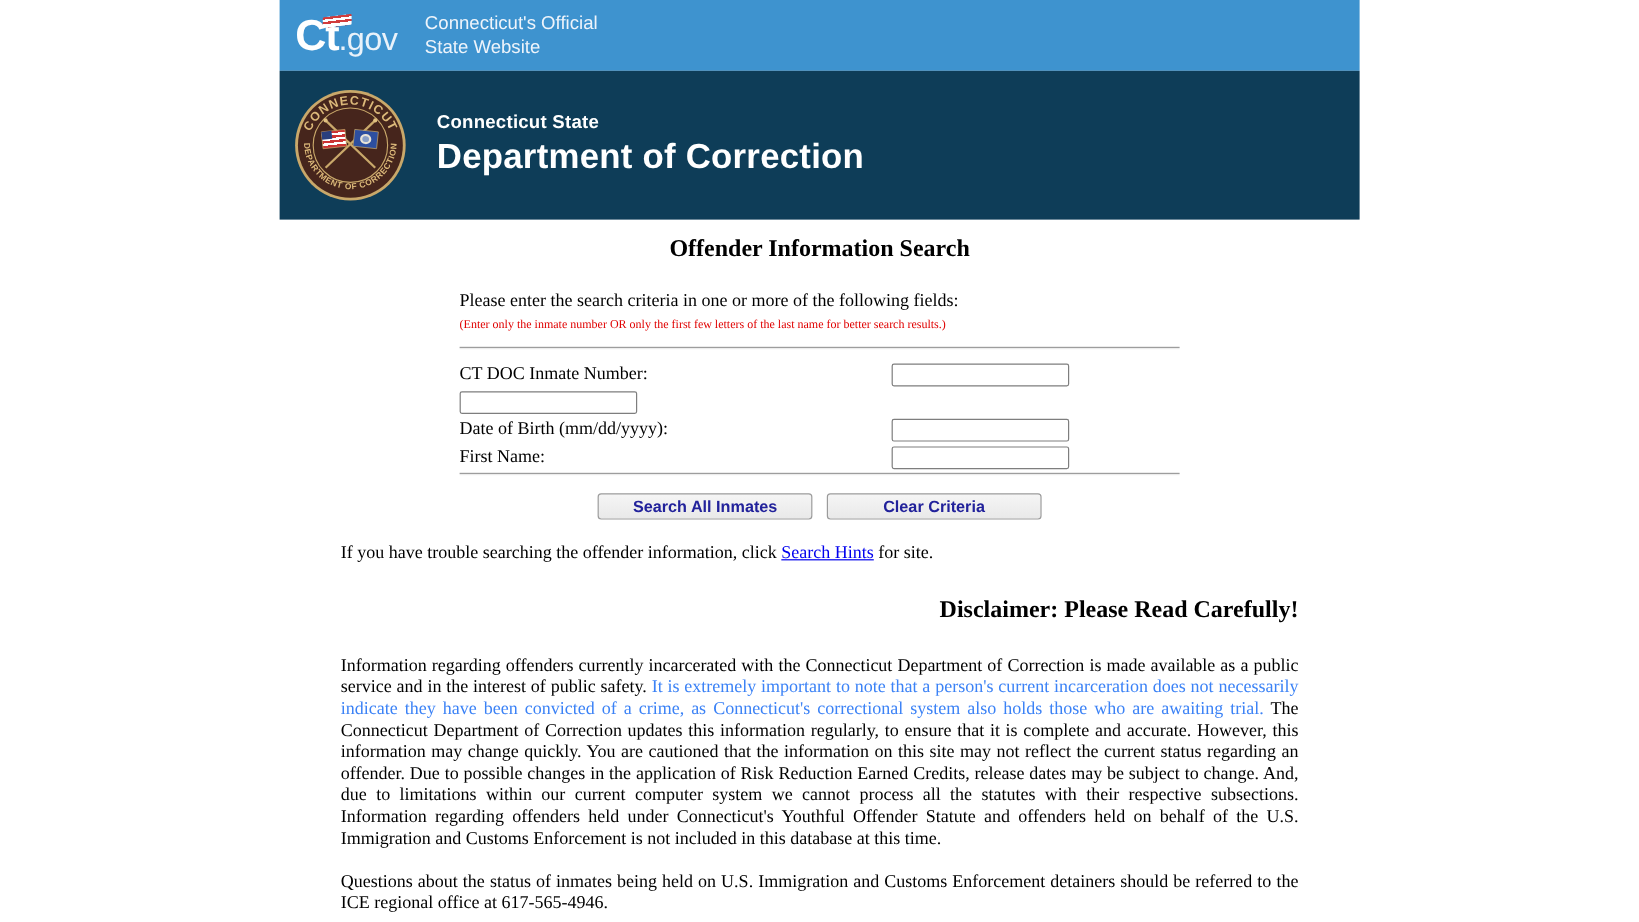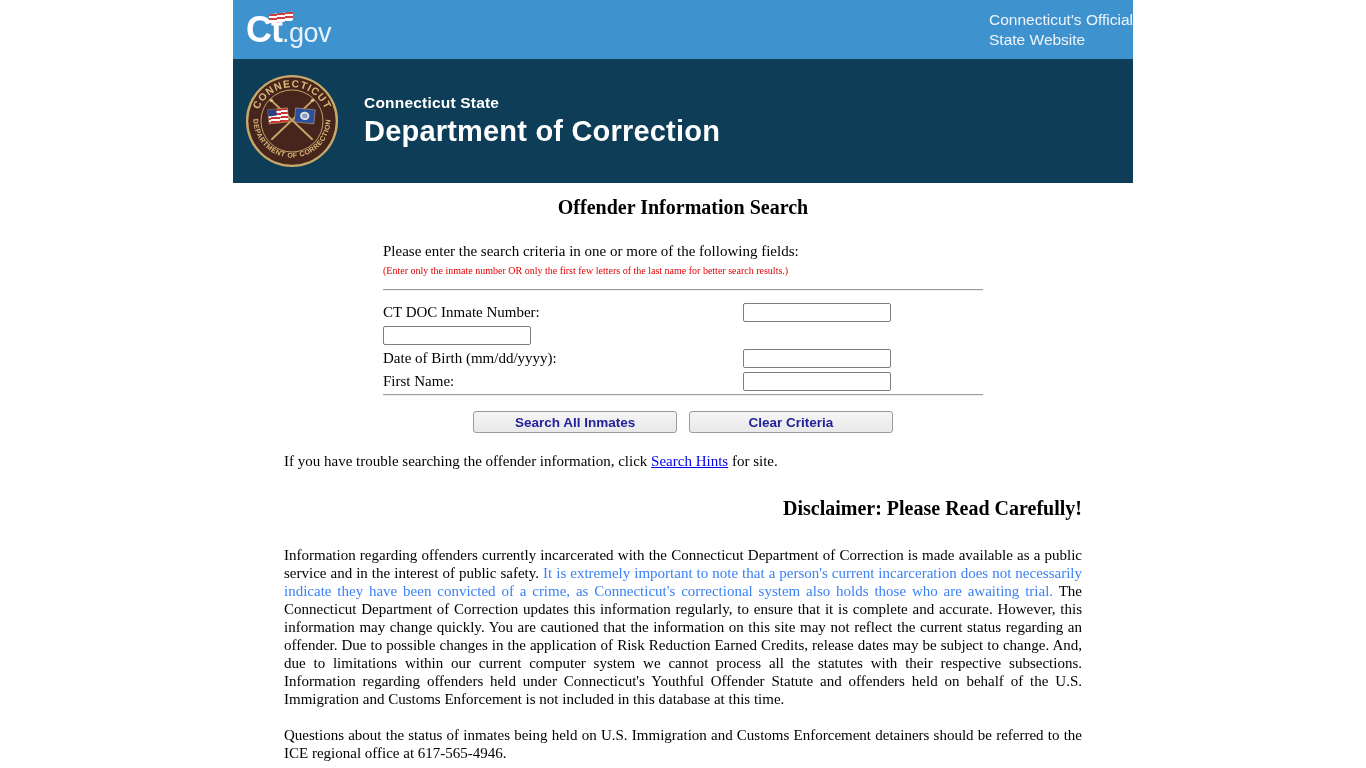--- a/index.html
+++ b/index.html
@@ -5,32 +5,31 @@
   * { margin: 0; padding: 0; box-sizing: border-box; }
   html, body { width: 1366px; height: 768px; overflow: hidden; background: #ffffff; }
   body { font-family: "Liberation Serif", serif; color: #000; }
 
   
   .banner { width: 900px; margin: 0 auto; }
   .topbar {
     height: 59px; background: #3e93cf;
     display: flex; align-items: center; padding-left: 13px;
     font-family: "Liberation Sans", sans-serif;
-    justify-content: space-between;
   }
   .ctgov-logo { position: relative; display: flex; align-items: baseline; color: #fff; }
   .ctgov-logo .ct { font-size: 36px; font-weight: bold; letter-spacing: -1px; line-height: 1; }
   .ctgov-logo .gov { font-size: 27px; font-weight: 400; color: #e9f2fa; line-height: 1; letter-spacing: -0.5px; }
   .flag-stripes {
     position: absolute; top: 1px; left: 23px; width: 24px; height: 9px;
     transform: skewY(-7deg);
     background: repeating-linear-gradient(#d23c3c 0 2px, #ffffff 2px 4px, #d23c3c 4px 6px, #ffffff 6px 9px);
     border-radius: 1px;
   }
-  .tagline { font-size: 15.5px; line-height: 20px; color: #eef4fb; }
+  .tagline { margin-left: 23px; font-size: 15.5px; line-height: 20px; color: #eef4fb; }
 
   .navybar {
     height: 124px; background: #0e3d58;
     display: flex; align-items: center; padding-left: 12px;
     font-family: "Liberation Sans", sans-serif; color: #fff;
   }
   .agency-text { margin-left: 25px; }
   .agency-pretitle { font-size: 15.5px; font-weight: 700; letter-spacing: 0.2px; }
   .agency-title { font-size: 29px; font-weight: 700; margin-top: 3px; letter-spacing: 0.2px; }
 
@@ -48,21 +47,21 @@
   }
   .fields { padding: 11px 0 0; }
   .field-row { display: flex; align-items: center; margin-bottom: 3px; height: 20px; }
   .field-row label { flex: 0 0 360px; font-size: 15px; }
   .field-row input {
     width: 148px; height: 19px; border: 1px solid #7e7e7e; border-radius: 2px;
     font-family: "Liberation Sans", sans-serif; font-size: 13px; padding: 0 3px; background: #fff;
   }
   .button-row { text-align: center; margin-top: 15px; }
   .btn {
-    width: 204px; height: 22px; margin: 0 4px;
+    width: 179px; height: 22px; margin: 0 4px;
     background: linear-gradient(#f5f5f5, #e9e9e9);
     border: 1px solid #9b9b9b; border-radius: 3px;
     color: #22229b; font-family: "Liberation Sans", sans-serif;
     font-size: 13.5px; font-weight: bold; cursor: pointer;
   }
   .help-line { margin-top: 20px; font-size: 15px; }
   .help-line a { color: #0000ee; text-decoration: underline; cursor: pointer; }
 
   h2.disclaimer-title { text-align: right; font-size: 20px; font-weight: bold; margin-top: 27px; }
   .para { margin-top: 26px; text-align: justify; font-size: 15px; line-height: 18px; }

